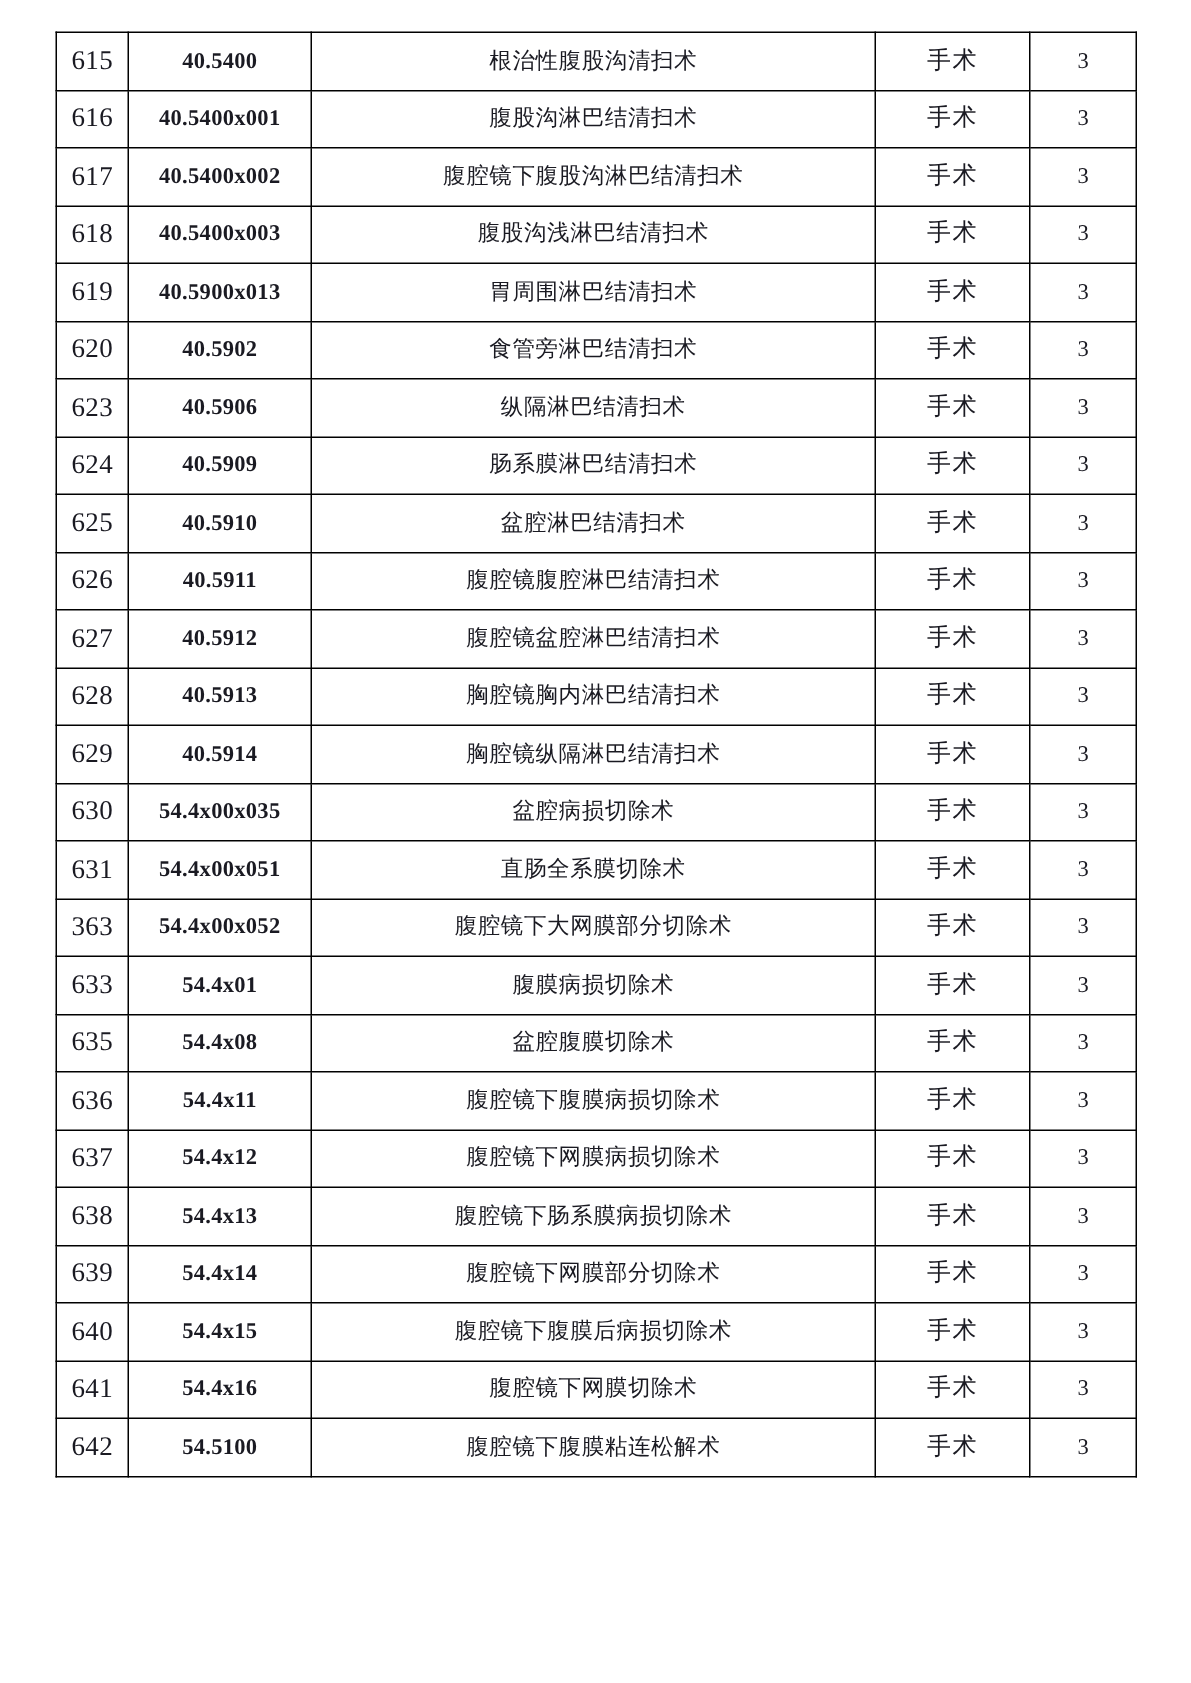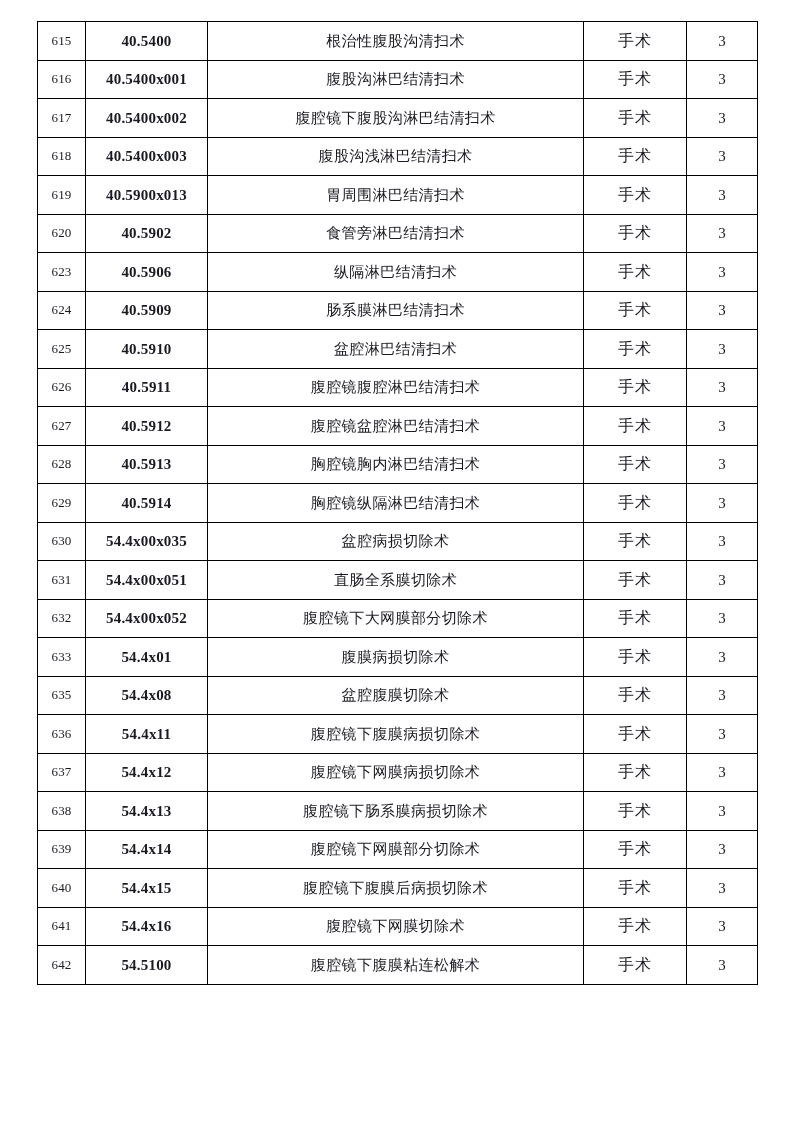--- a/index.html
+++ b/index.html
@@ -44,21 +44,21 @@
   }
 
   
   col.c-seq   { width: 48px; }
   col.c-code  { width: 122px; }
   col.c-name  { width: 376px; }
   col.c-type  { width: 103px; }
   col.c-level { width: 71px; }
 
   td.cell-seq {
-    font-size: 13px;
+    font-size: 18px;
     letter-spacing: 0.2px;
   }
   td.cell-code {
     font-size: 15px;
     letter-spacing: 0.2px;
     font-weight: bold;
   }
   td.cell-name {
     font-size: 15px;
     letter-spacing: 0.4px;
@@ -183,21 +183,21 @@
           <td class="cell-level">3</td>
         </tr>
         <tr>
           <td class="cell-seq">631</td>
           <td class="cell-code">54.4x00x051</td>
           <td class="cell-name">直肠全系膜切除术</td>
           <td class="cell-type">手术</td>
           <td class="cell-level">3</td>
         </tr>
         <tr>
-          <td class="cell-seq">632</td>
+          <td class="cell-seq">363</td>
           <td class="cell-code">54.4x00x052</td>
           <td class="cell-name">腹腔镜下大网膜部分切除术</td>
           <td class="cell-type">手术</td>
           <td class="cell-level">3</td>
         </tr>
         <tr>
           <td class="cell-seq">633</td>
           <td class="cell-code">54.4x01</td>
           <td class="cell-name">腹膜病损切除术</td>
           <td class="cell-type">手术</td>

